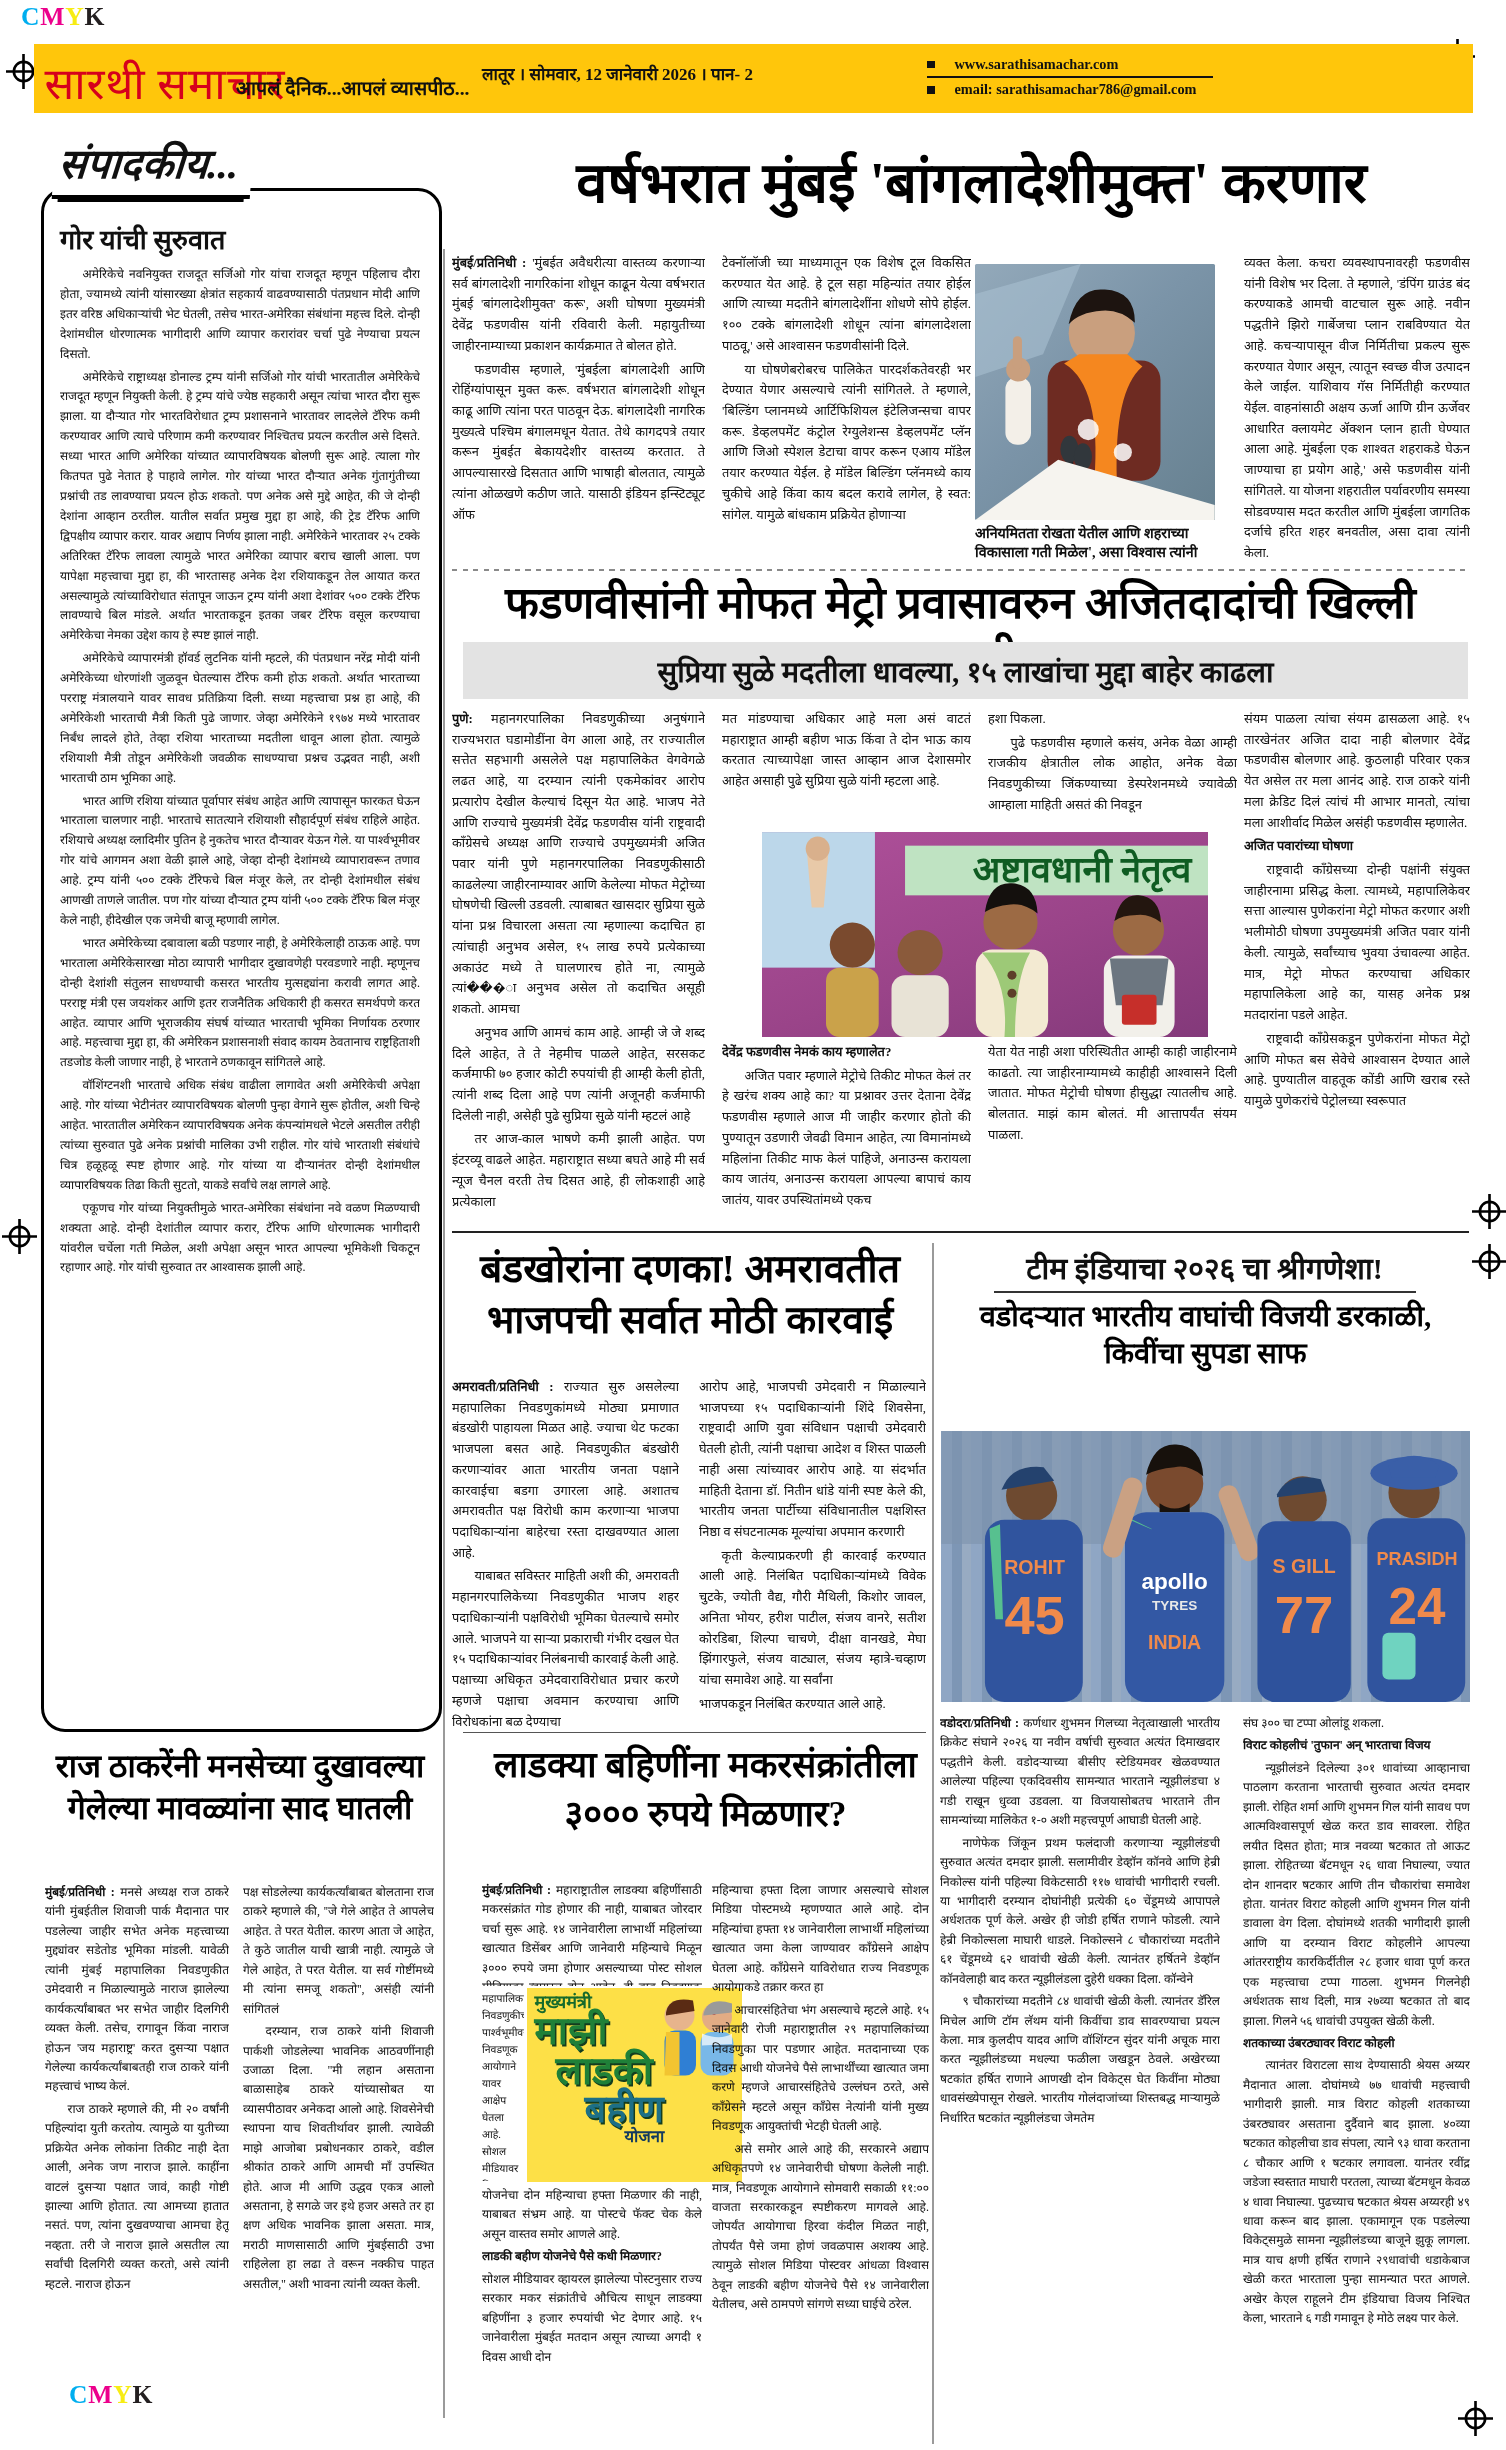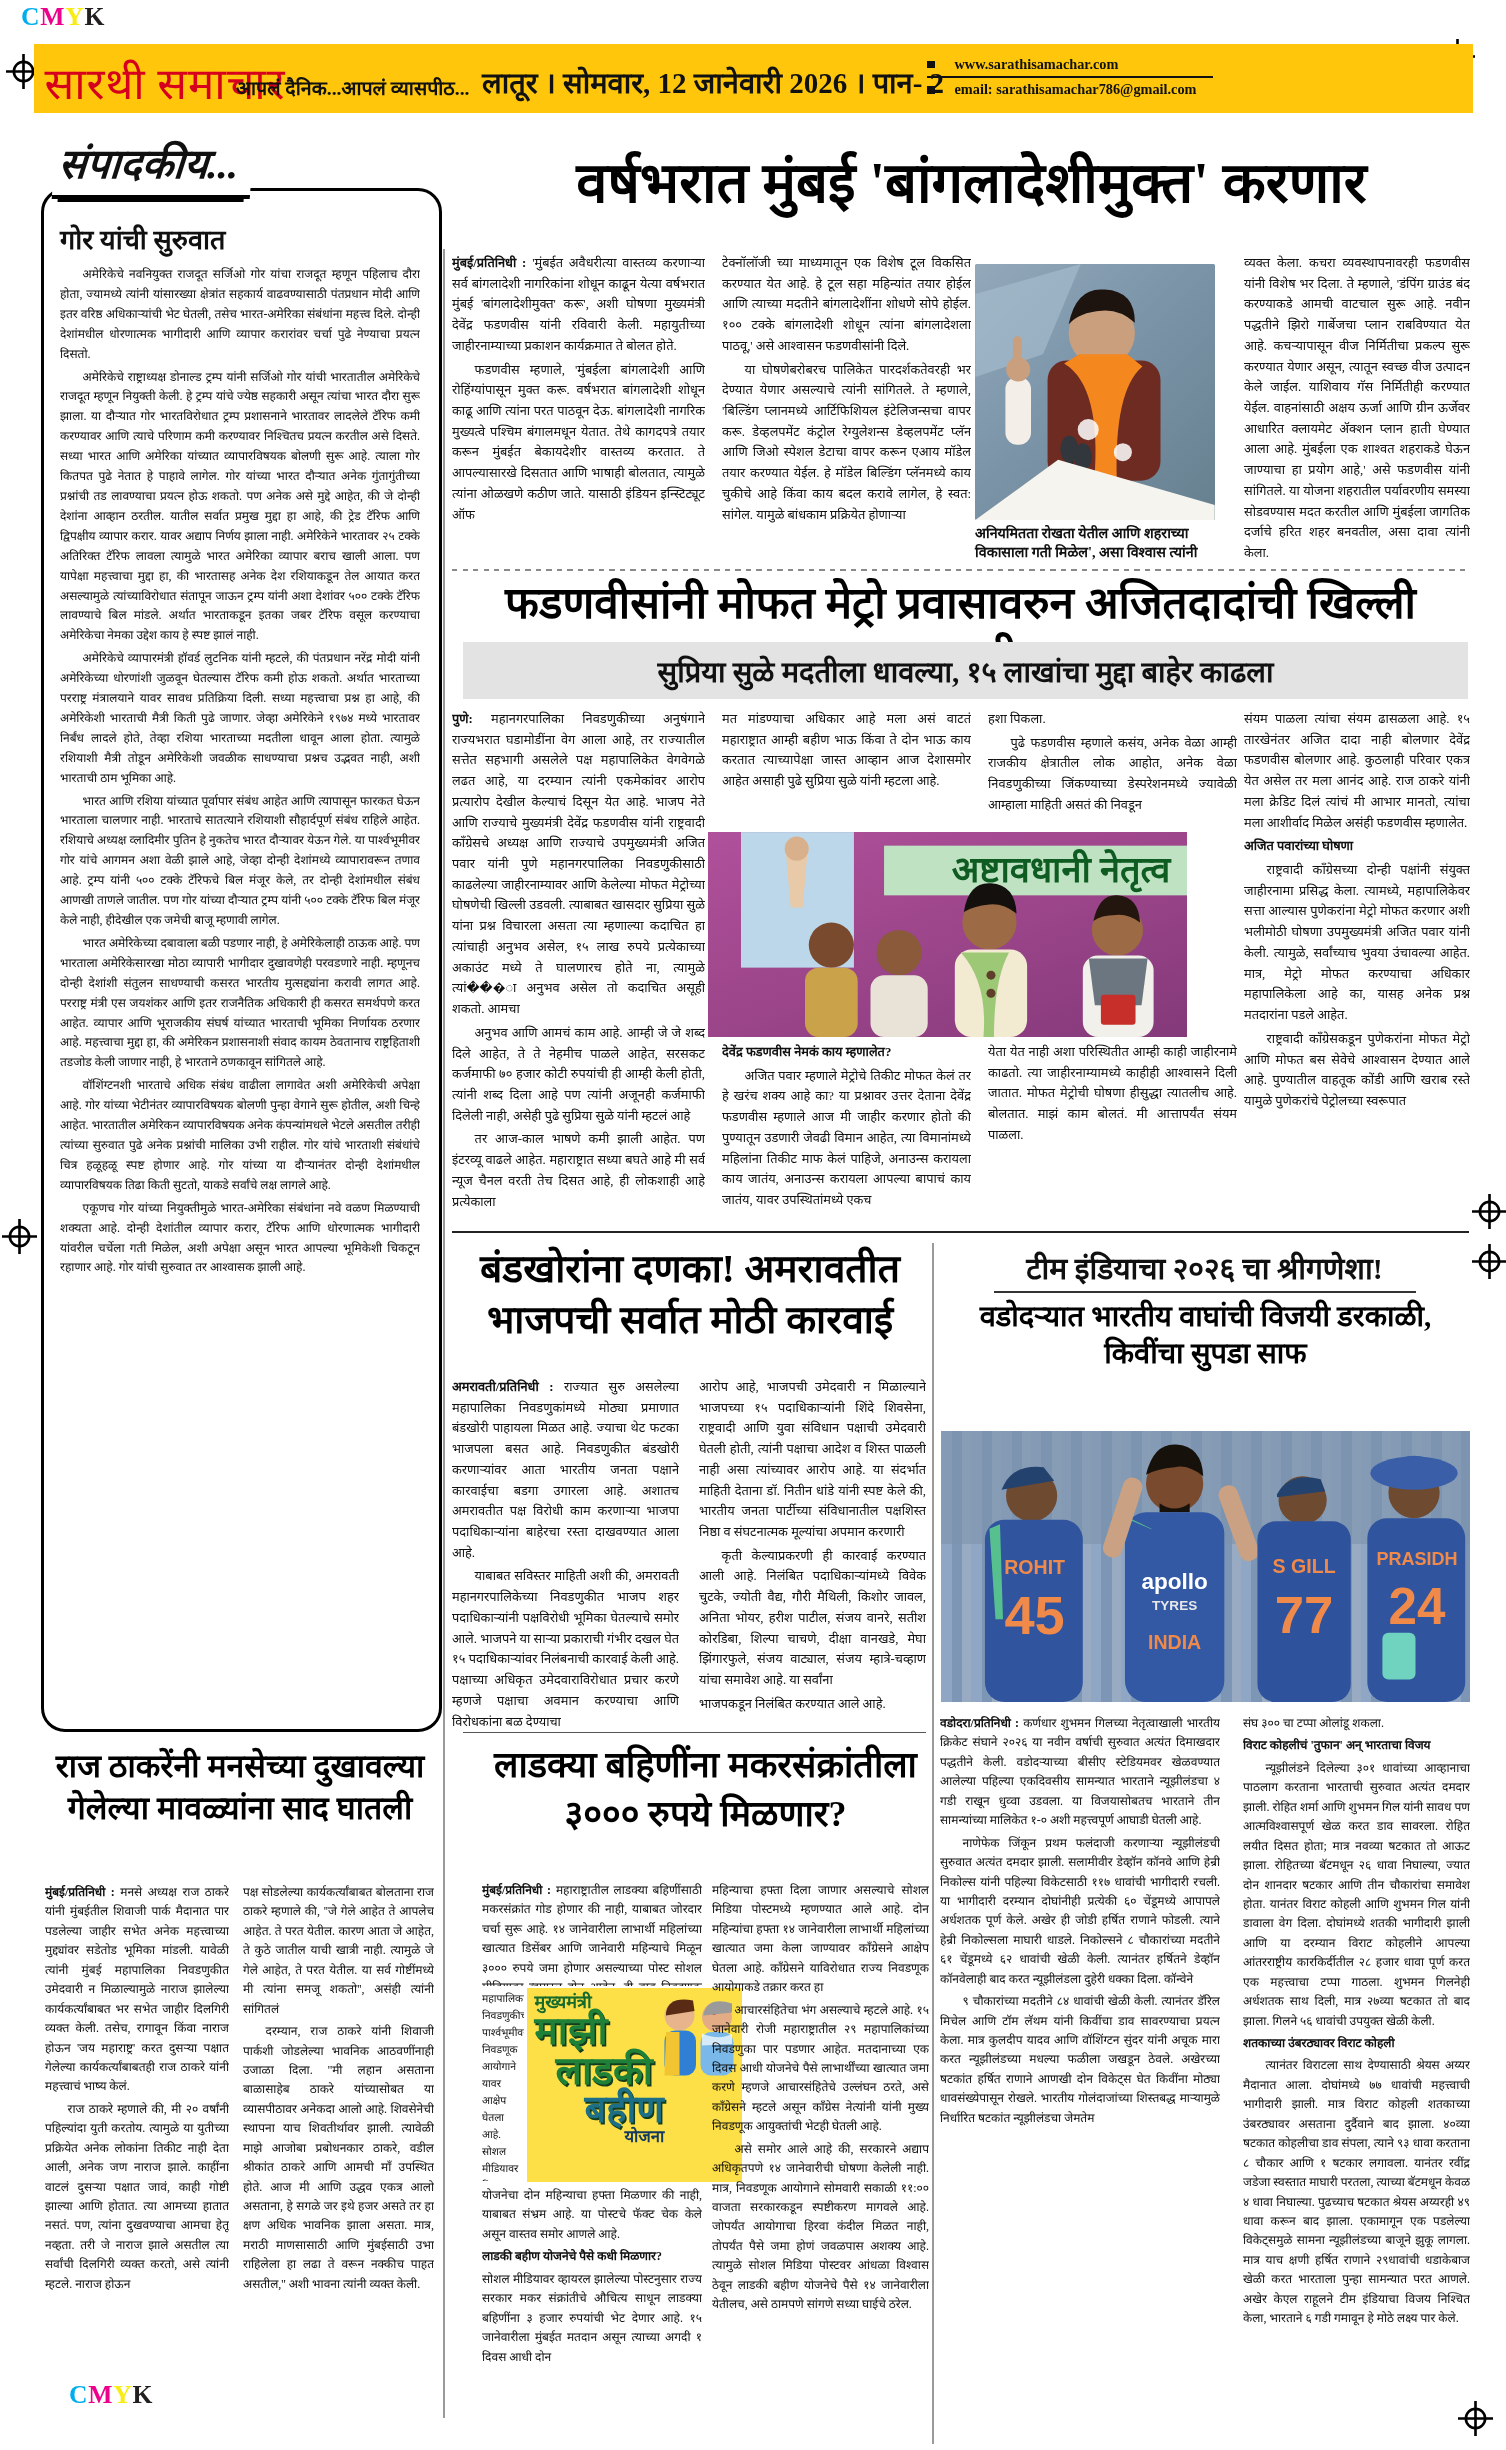--- a/index.html
+++ b/index.html
@@ -20,21 +20,21 @@
   .cmyk span{font-weight:bold;font-size:25.6px;letter-spacing:0.8px;}
   .cmyk span:nth-child(1){color:#00AEEF;}
   .cmyk span:nth-child(2){color:#EC008C;}
   .cmyk span:nth-child(3){color:#F7EC13;}
   .cmyk span:nth-child(4){color:#231F20;}
   .regmark{width:35px;height:35px;}
   
   #masthead{left:34px;top:44px;width:1439px;height:69px;background:#FFC60B;}
   #brand{left:10.5px;top:7.5px;font-size:44px;font-weight:normal;color:#D6001C;letter-spacing:0.8px;}
   #tagline{left:202px;top:30px;font-size:19.6px;font-weight:bold;color:#111;}
-  #dateline{left:448px;top:18px;font-size:29px;font-weight:bold;color:#111;}
+  #dateline{left:448px;top:18px;font-size:17px;font-weight:bold;color:#111;}
   #mh-right{left:893px;top:9px;width:286px;font-size:14.3px;font-weight:bold;color:#111;}
   #mh-right .row{display:flex;align-items:center;gap:20px;padding:3px 0;}
   #mh-right .sq{width:7.5px;height:7.5px;background:#111;display:inline-block;}
   #mh-divider{height:2.3px;background:#111;}
   
   #ed-box{left:41px;top:188px;width:395px;height:1538px;border:3px solid #000;border-radius:24px;}
   #ed-label{left:54px;top:134px;background:#fff;padding:0 13.6px 4.5px 4.5px;font-size:41px;font-weight:bold;font-style:italic;
             border-bottom:4.5px solid #000;box-shadow:0 9px 0 -6px #000;transform:skewX(-4deg);}
   #ed-title{left:60px;top:220px;font-size:27px;font-weight:bold;}
   #ed-body{left:60px;top:265px;width:360px;height:1442px;font-size:12px;}
@@ -42,21 +42,21 @@
   
   #lead-hl{left:446px;top:149px;width:1051px;font-size:56px;}
   .lead-col{top:253px;height:313px;font-size:12.8px;}
   #lead-photo{left:975px;top:264px;width:240px;height:256px;border-radius:1.5px;overflow:hidden;}
   #lead-cap{left:975px;top:524px;width:249px;font-size:14.3px;}
   
   #metro-hl{left:452px;top:577px;width:1017px;font-size:44px;}
   #metro-deck{left:463px;top:642px;width:1005px;height:57px;background:#e3e3e3;
               display:flex;align-items:center;justify-content:center;font-size:29px;font-weight:bold;}
   .metro-col{font-size:12.8px;}
-  #stage-photo{left:708px;top:832px;width:446px;height:205px;overflow:hidden;padding-left:33px;}
+  #stage-photo{left:762px;top:832px;width:446px;height:205px;overflow:hidden;}
   
   #amr-hl{left:452px;top:1244px;width:476px;font-size:39px;line-height:1.3;}
   .amr-col{top:1377px;height:354px;font-size:12.8px;}
   
   #cr-kicker{left:941px;top:1247px;width:527px;font-size:30px;font-weight:bold;text-align:center;}
   #cr-kicker-rule{left:994px;top:1291px;width:422px;height:1.5px;background:#333;}
   #cr-hl{left:938px;top:1298px;width:535px;font-size:29px;line-height:1.28;}
   #cr-photo{left:941px;top:1431px;width:529px;height:271px;overflow:hidden;}
   .cr-col{top:1714px;font-size:12px;}
   

